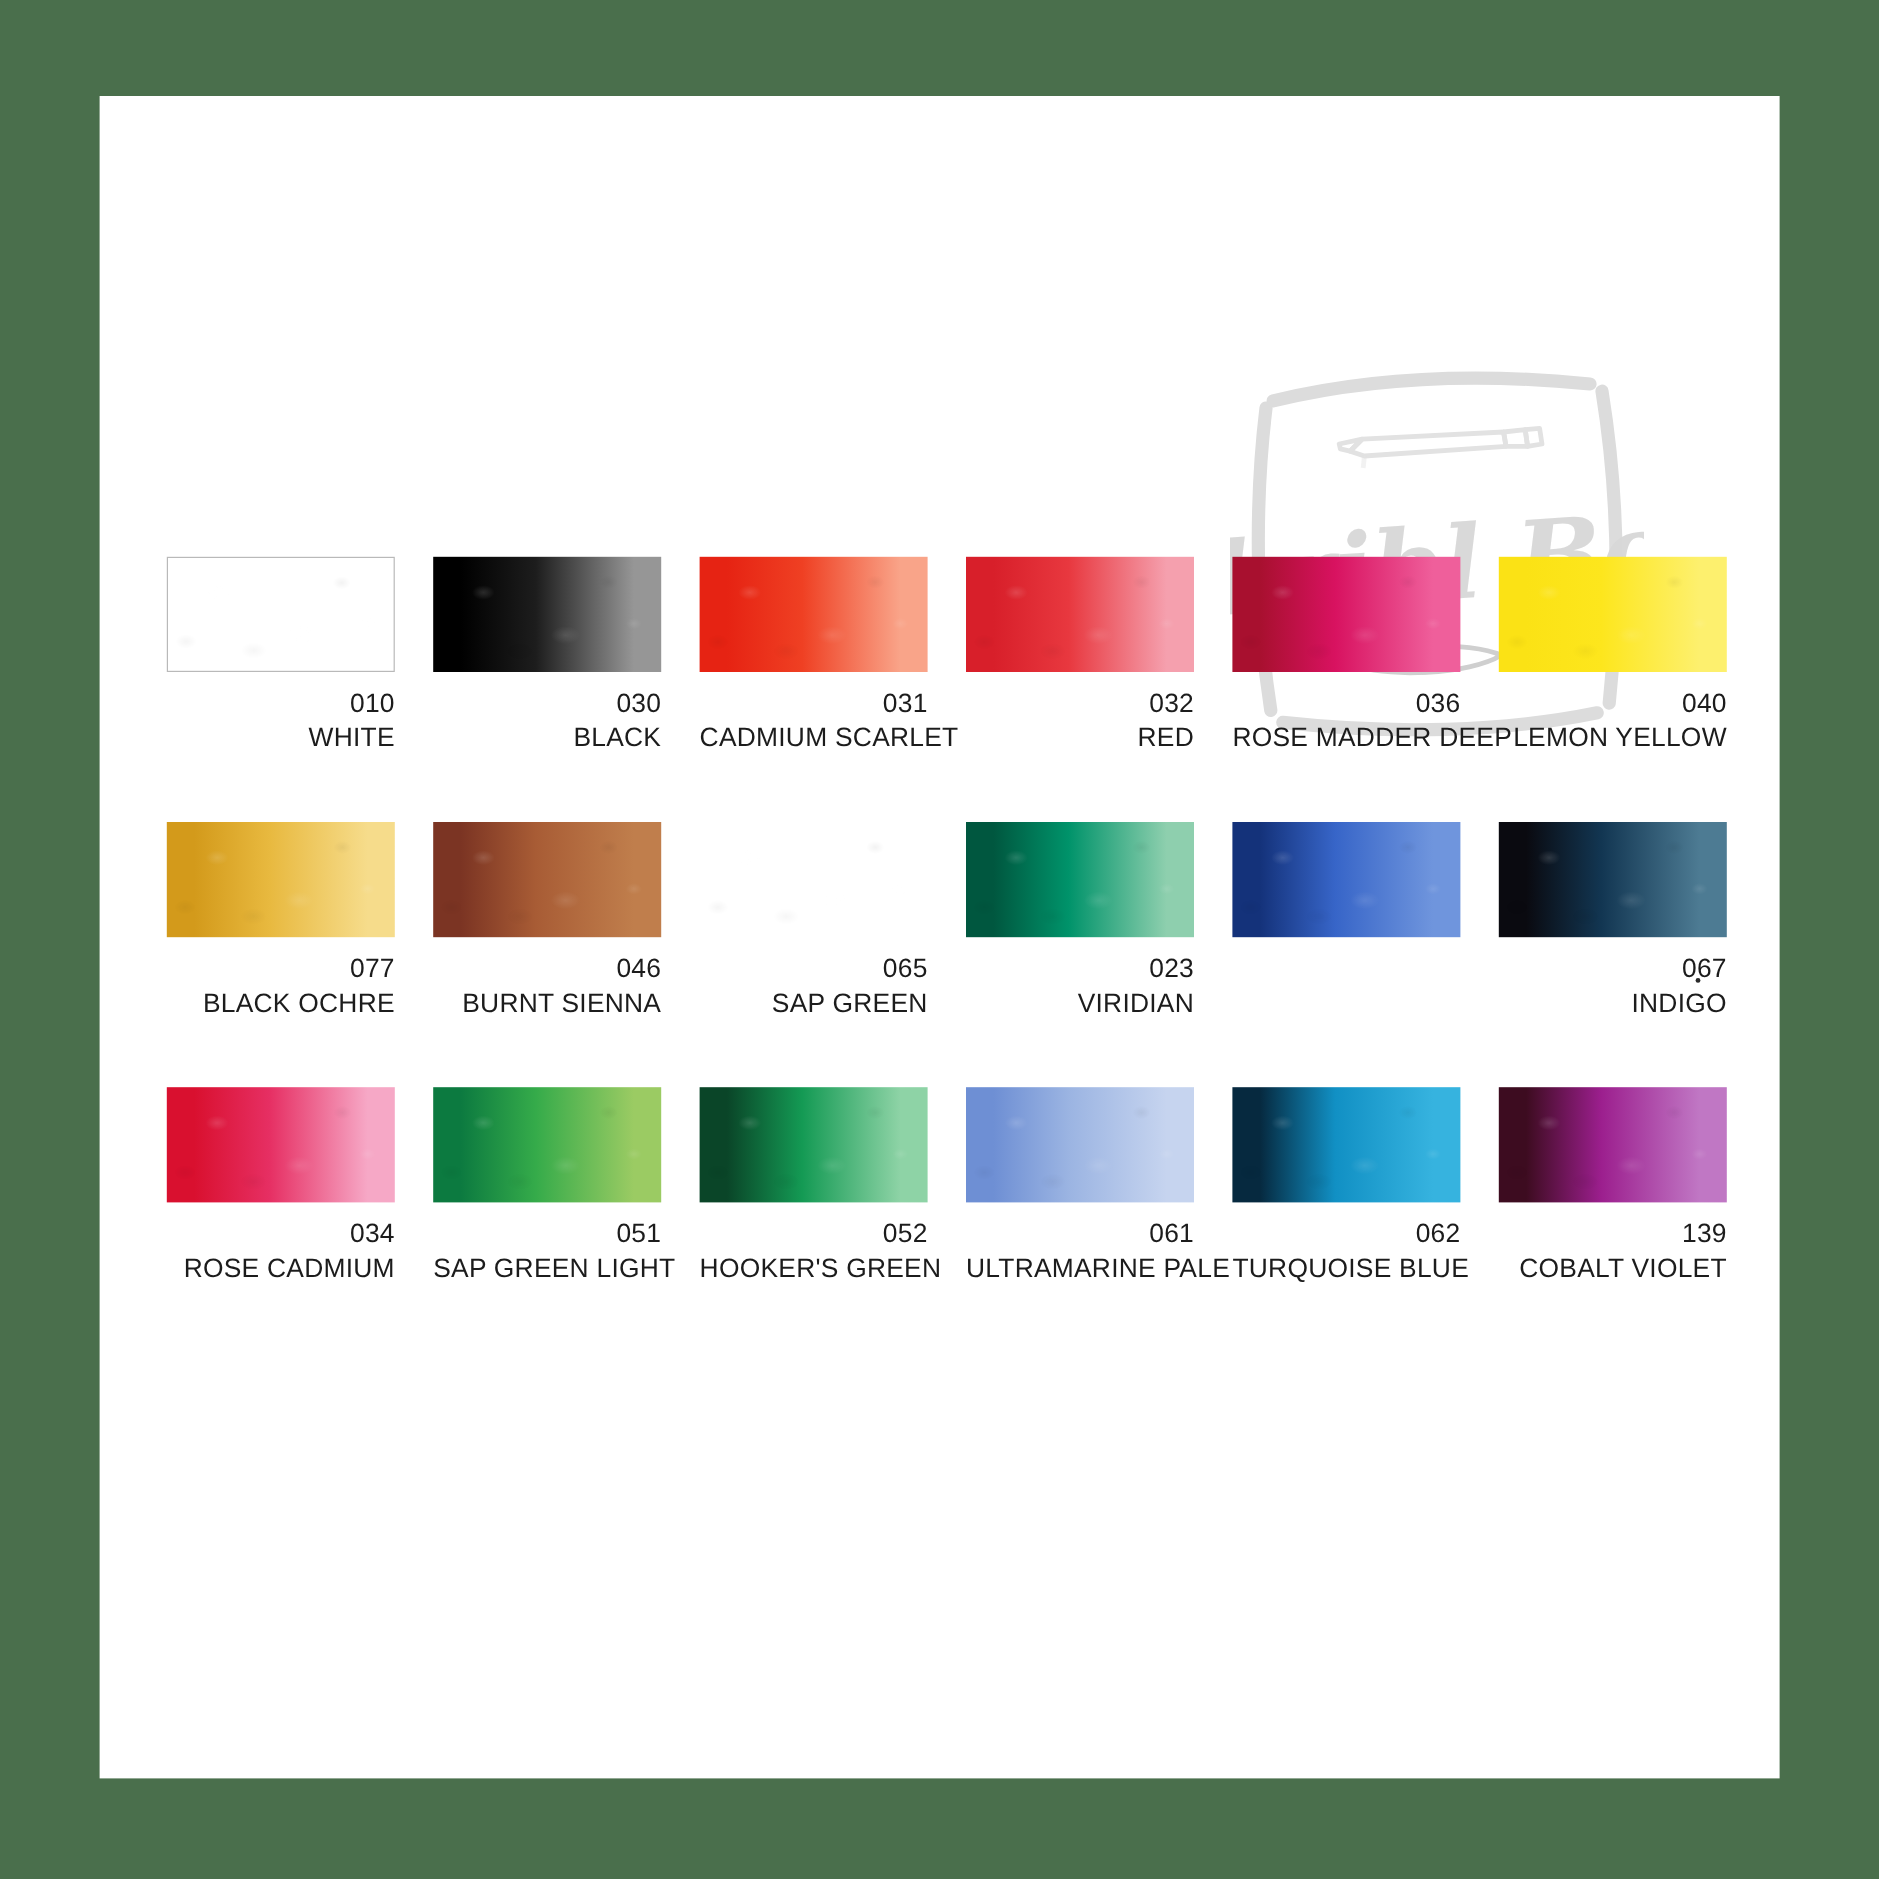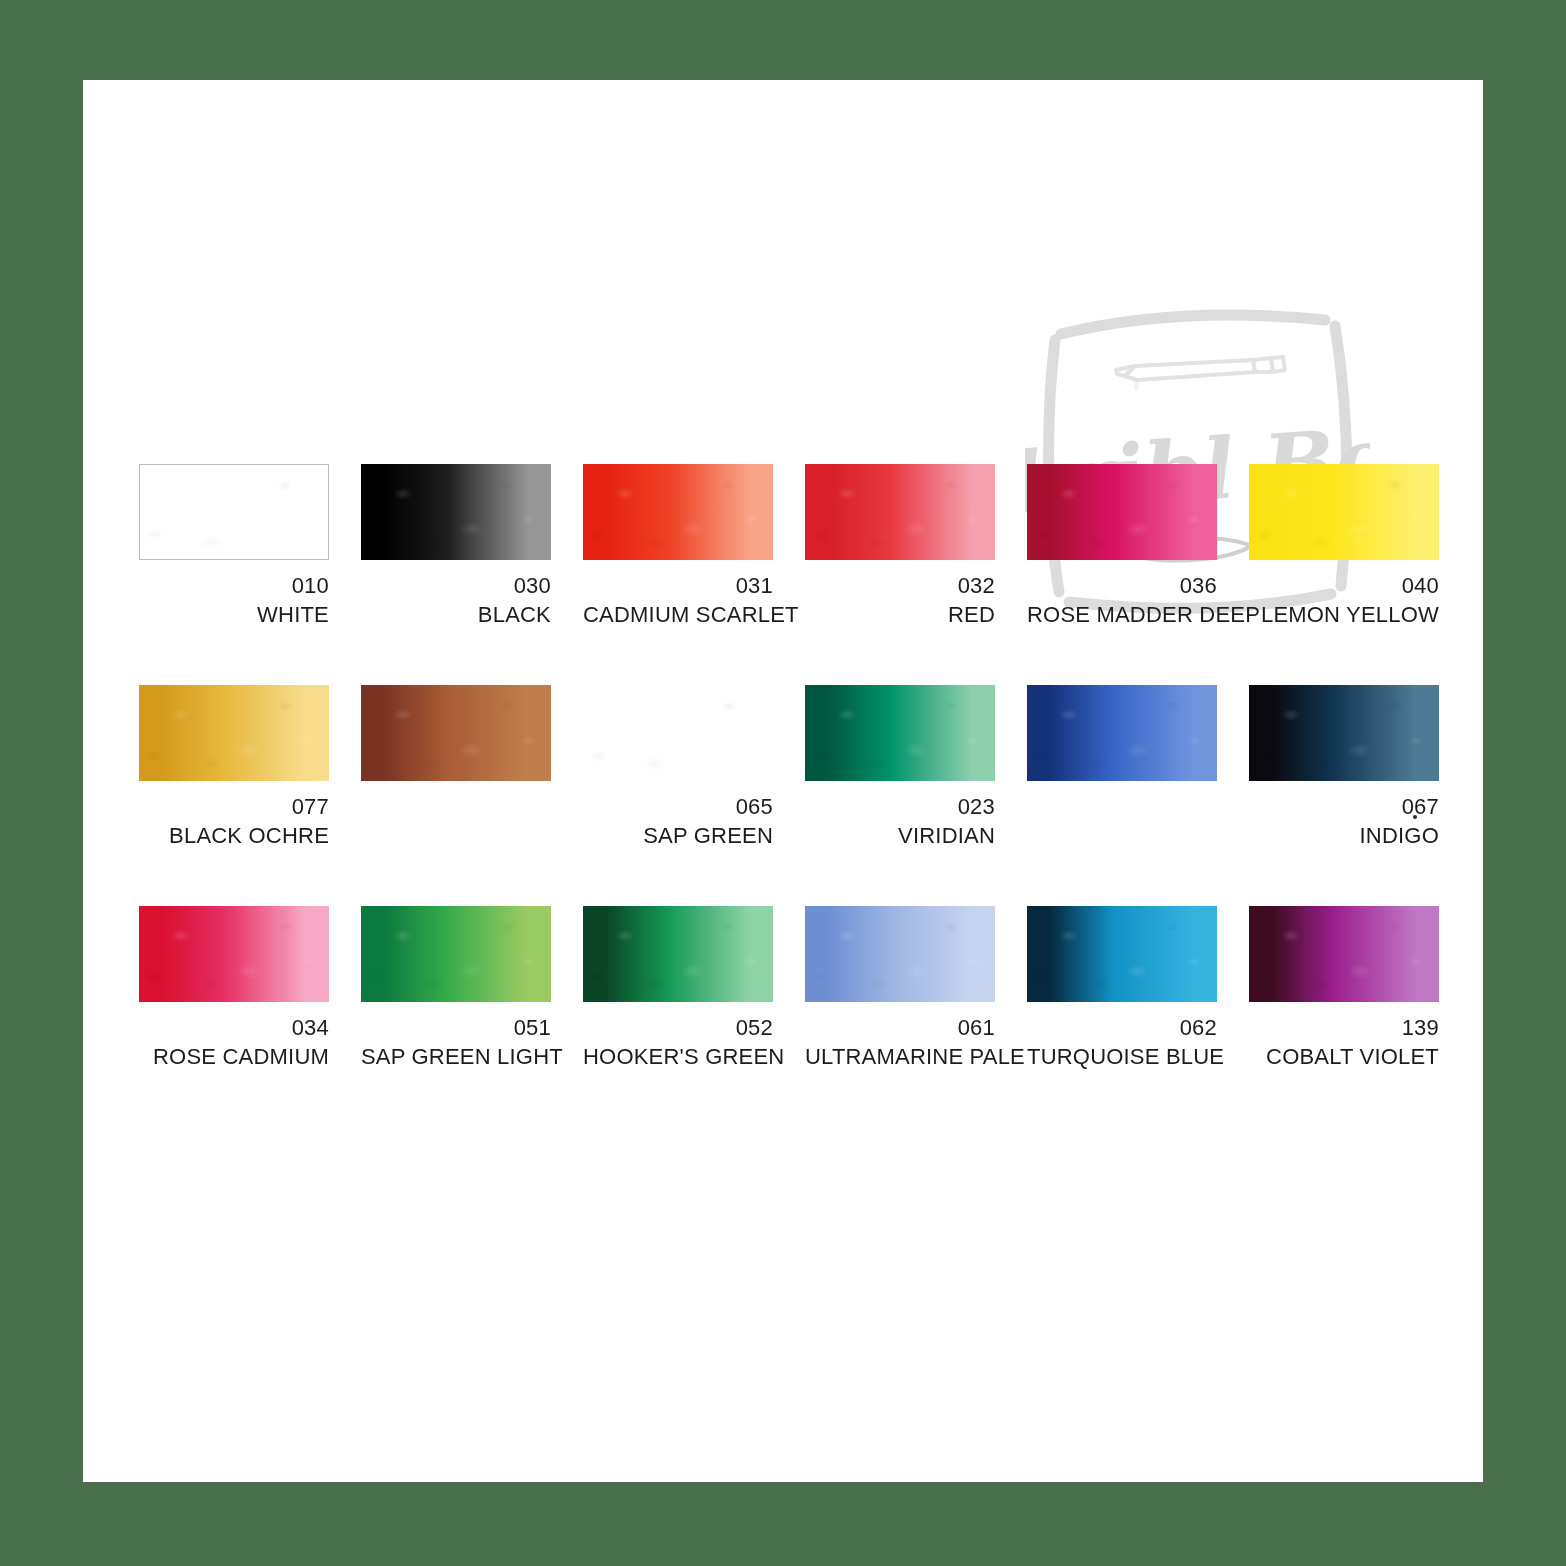--- a/index.html
+++ b/index.html
@@ -199,20 +199,24 @@
           </div>
           <div class="swatch-caption">
             <span class="swatch-code">077</span>
             <span class="swatch-name">BLACK OCHRE</span>
           </div>
         </div>
         <div class="swatch-cell">
           <div class="swatch-chip" style="background: linear-gradient(to right, rgb(123, 52, 35) 0%, rgb(123, 52, 35) 12%, rgb(168, 92, 53) 45%, rgb(192, 126, 76) 88%, rgb(192, 126, 76) 100%);">
             <div class="tex"></div>
           </div>
+          <div class="swatch-caption">
+            <span class="swatch-code">046</span>
+            <span class="swatch-name">BURNT SIENNA</span>
+          </div>
         </div>
         <div class="swatch-cell">
           <div class="swatch-chip">
             <div class="tex"></div>
           </div>
           <div class="swatch-caption">
             <span class="swatch-code">065</span>
             <span class="swatch-name">SAP GREEN</span>
           </div>
         </div>

